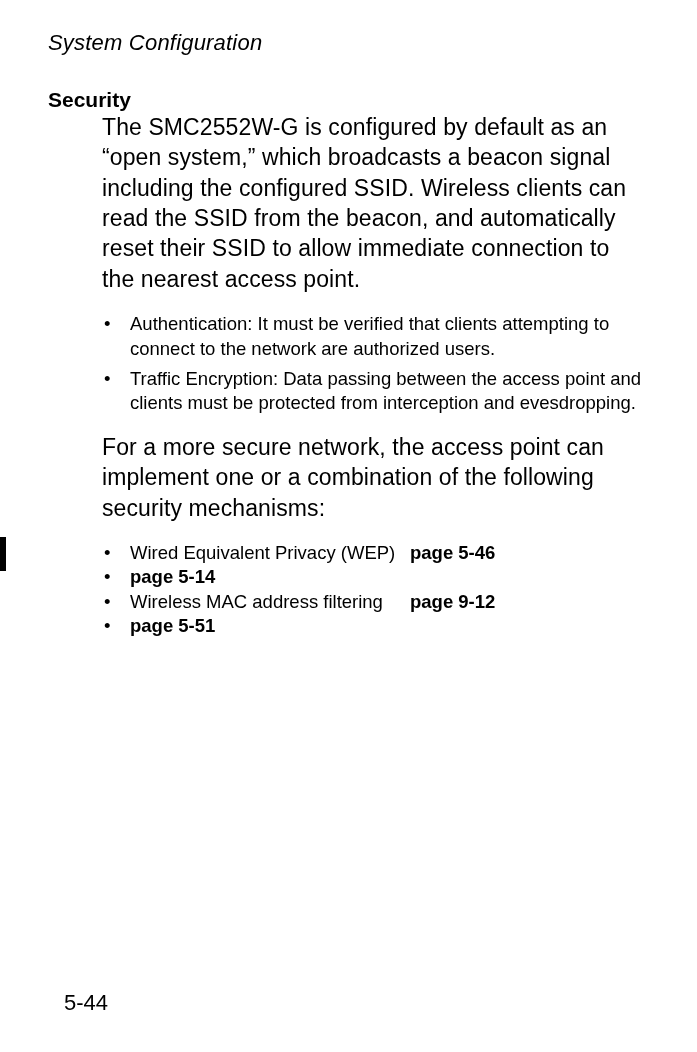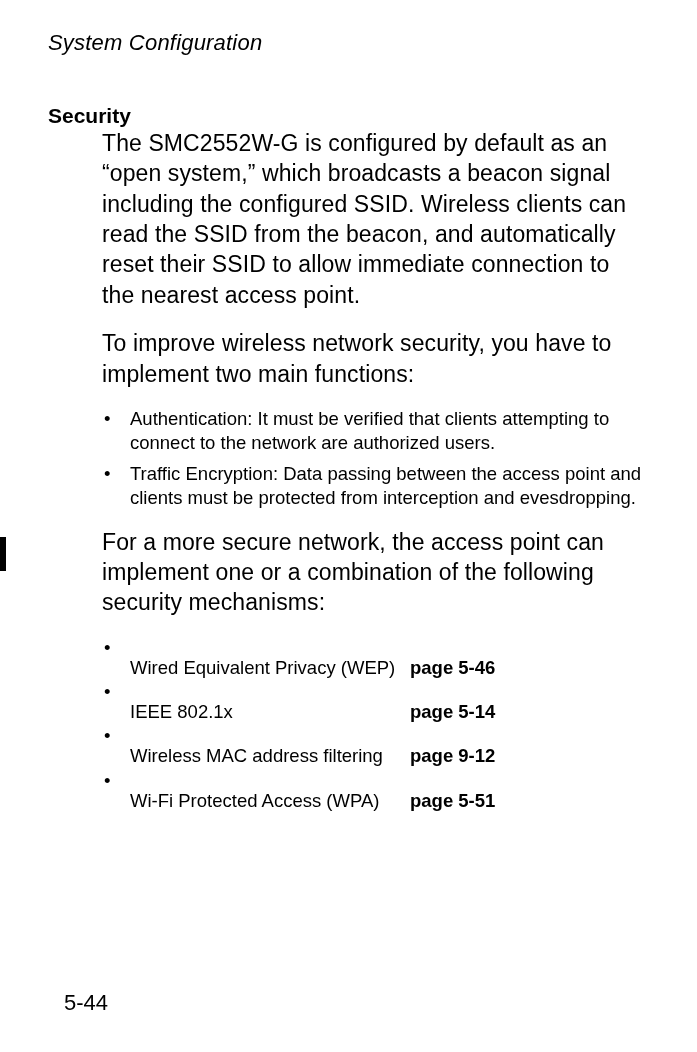--- a/index.html
+++ b/index.html
@@ -9,21 +9,21 @@
       background: #fff;
       font-family: Arial, Helvetica, sans-serif;
       color: #000;
       position: relative;
       padding: 30px 48px 40px 48px;
     }
     .chapter-title {
       font-style: italic;
       font-size: 22px;
       font-weight: 400;
-      margin-bottom: 48px;
+      margin-bottom: 32px;
       letter-spacing: 0.2px;
     }
     .section-heading {
       font-weight: 700;
       font-size: 21px;
     }
     .content {
       margin-left: 54px;
       margin-right: 2px;
     }
@@ -49,21 +49,20 @@
       padding-left: 2px;
     }
     .bullet-item .txt {
       flex: 1;
     }
     .ref-list .bullet-item {
       margin-bottom: 0px;
     }
     .ref-list .txt {
       display: flex;
-      margin-top: 20px;
     }
     .ref-name {
       width: 280px;
       flex-shrink: 0;
     }
     .ref-page {
       flex-shrink: 0;
       font-weight: bold;
     }
     .tab-mark {
@@ -86,21 +85,20 @@
 <body>
 
 <div class="chapter-title">System Configuration</div>
 
 <h2 class="section-heading">Security</h2>
 
 <div class="content">
 
   <p class="para">The SMC2552W-G is configured by default as an “open system,” which broadcasts a beacon signal including the configured SSID. Wireless clients can read the SSID from the beacon, and automatically reset their SSID to allow immediate connection to the nearest access point.</p>
 
-  <p class="para">To improve wireless network security, you have to implement two main functions:</p>
 
   <div class="bullet-list">
     <div class="bullet-item">
       <span class="dot">•</span>
       <span class="txt">Authentication: It must be verified that clients attempting to connect to the network are authorized users.</span>
     </div>
     <div class="bullet-item">
       <span class="dot">•</span>
       <span class="txt">Traffic Encryption: Data passing between the access point and clients must be protected from interception and evesdropping.</span>
     </div>
@@ -112,35 +110,33 @@
     <div class="bullet-item">
       <span class="dot">•</span>
       <span class="txt">
         <span class="ref-name">Wired Equivalent Privacy (WEP)</span>
         <span class="ref-page">page 5-46</span>
       </span>
     </div>
     <div class="bullet-item">
       <span class="dot">•</span>
       <span class="txt">
-        <span class="ref-name">IEEE 802.1x</span>
         <span class="ref-page">page 5-14</span>
       </span>
     </div>
     <div class="bullet-item">
       <span class="dot">•</span>
       <span class="txt">
         <span class="ref-name">Wireless MAC address filtering</span>
         <span class="ref-page">page 9-12</span>
       </span>
     </div>
     <div class="bullet-item">
       <span class="dot">•</span>
       <span class="txt">
-        <span class="ref-name">Wi-Fi Protected Access (WPA)</span>
         <span class="ref-page">page 5-51</span>
       </span>
     </div>
   </div>
 
 </div>
 
 <div class="tab-mark"></div>
 
 <div class="page-num">5-44</div>

